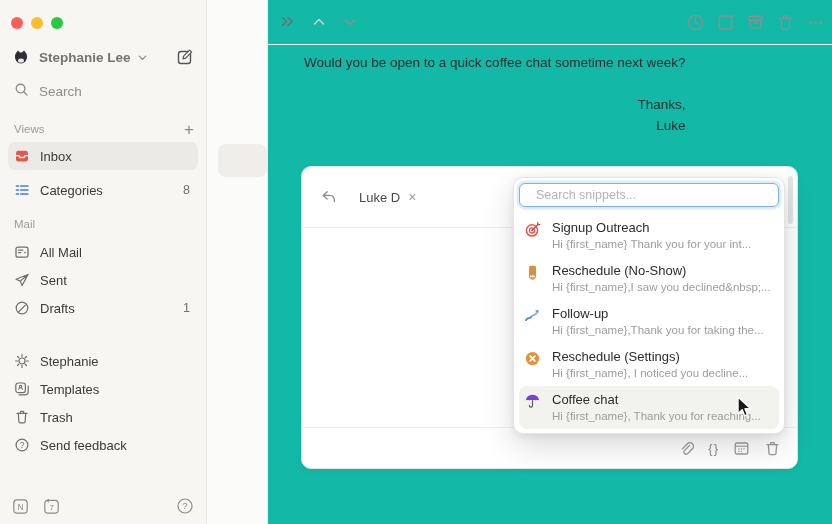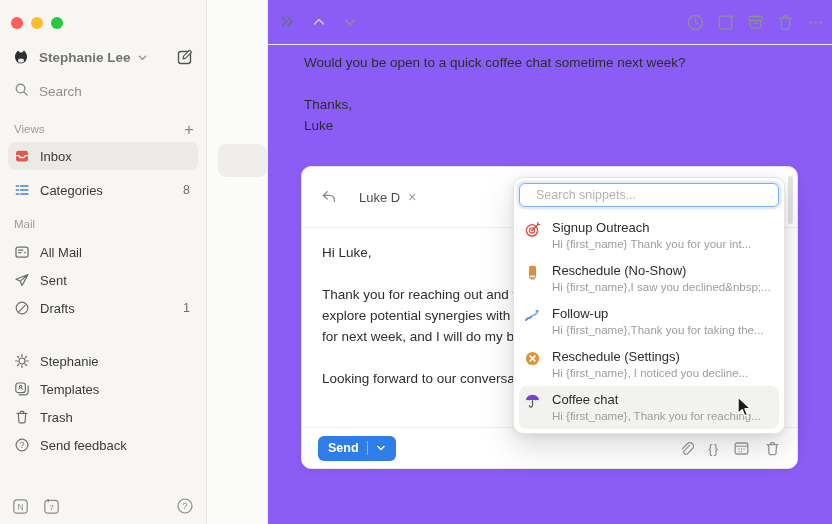--- a/index.html
+++ b/index.html
@@ -27,21 +27,21 @@
   .nav-label { font-size:13px; color:#3a3a3a; }
   .nav-count { margin-left:auto; font-size:12.5px; color:#6f6f6f; }
   .side-bottom { position:absolute; left:12px; right:12px; bottom:8px; height:20px; display:flex; align-items:center; gap:14px; }
   .sb-right { margin-left:auto; display:flex; }
 
   
   .peek { position:absolute; left:207px; top:0; width:60px; height:524px; background:#fbfbfa; }
   .peek-card { position:absolute; left:11px; top:144px; width:49px; height:33px; background:#efeeeb; border-radius:8px; }
 
   
-  .main { position:absolute; left:267px; top:0; right:0; bottom:0; background:#8b5cf6; border-left:1px solid #ececea; }
+  .main { position:absolute; left:267px; top:0; right:0; bottom:0; background:#14b8a6; border-left:1px solid #ececea;text-align:right; }
   .toolbar { position:relative; height:45px; border-bottom:1px solid #ededeb; }
   .tb-left { position:absolute; left:11px; top:13px; display:flex; align-items:center; gap:15px; }
   .tb-right { position:absolute; right:7px; top:13px; display:flex; align-items:center; gap:11px; }
   .tb-ic { display:flex; cursor:pointer; }
   .email-block { position:absolute; left:36px; top:52px; font-size:13.5px; color:#2d2d2d; line-height:21px; }
   .email-gap { height:21px; }
 
   
   .compose-card { position:absolute; left:33px; top:166px; width:497px; height:303px; background:#fff; border:1px solid #e6e5e2; border-radius:10px; box-shadow:0 2px 6px rgba(0,0,0,.05); }
   .cc-header { height:61px; border-bottom:1px solid #efefed; display:flex; align-items:center; padding-left:18px; }
@@ -315,29 +315,20 @@
         <div>Hi Luke,</div>
         <div class="cc-gap"></div>
         <div>Thank you for reaching out and you</div>
         <div>explore potential synergies with yo</div>
         <div>for next week, and I will do my best</div>
         <div class="cc-gap"></div>
         <div>Looking forward to our conversatio</div>
       </div>
       <div class="cc-thumb"></div>
       <div class="cc-footer">
-        <div class="send-btn">
-          <span class="send-label">Send</span>
-          <span class="send-sep"></span>
-          <span style="display:flex">
-            <svg width="10" height="10" viewBox="0 0 10 10">
-                <path d="M2 3.5 L5 6.5 L8 3.5" fill="none" stroke="#fff" stroke-width="1.5" stroke-linecap="round" stroke-linejoin="round"></path>
-              </svg>
-          </span>
-        </div>
         <div class="cc-actions">
           <span style="display:flex">
             <svg width="17" height="17" viewBox="0 0 17 17">
                 <path d="M12.6 5.4 l-5.2 5.2 a2.2 2.2 0 0 0 3.1 3.1 l4.9 -4.9 a3.5 3.5 0 0 0 -5 -5 L5.3 8.9" fill="none" stroke="#9a9a9a" stroke-width="1.3" stroke-linecap="round"></path>
               </svg>
           </span>
           <span class="braces-ic">{}</span>
           <span style="display:flex">
             <svg width="17" height="17" viewBox="0 0 17 17">
                 <rect x="2.2" y="3" width="12.6" height="11" rx="1.6" fill="none" stroke="#9a9a9a" stroke-width="1.3"></rect>

